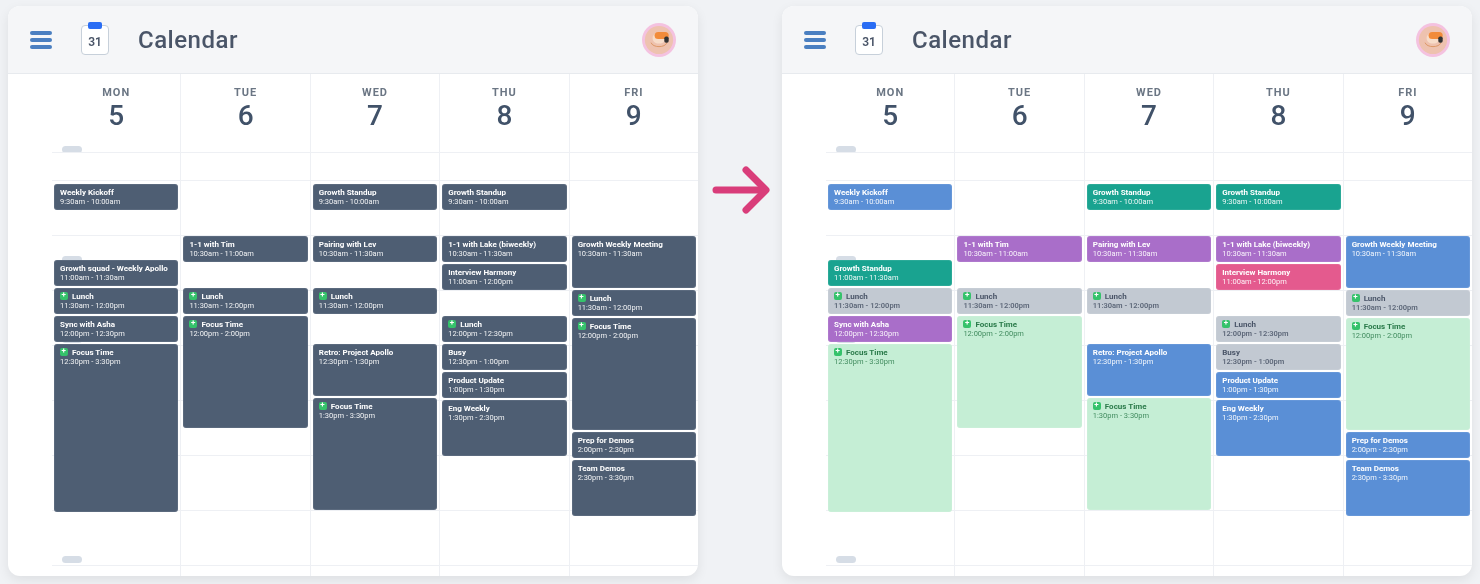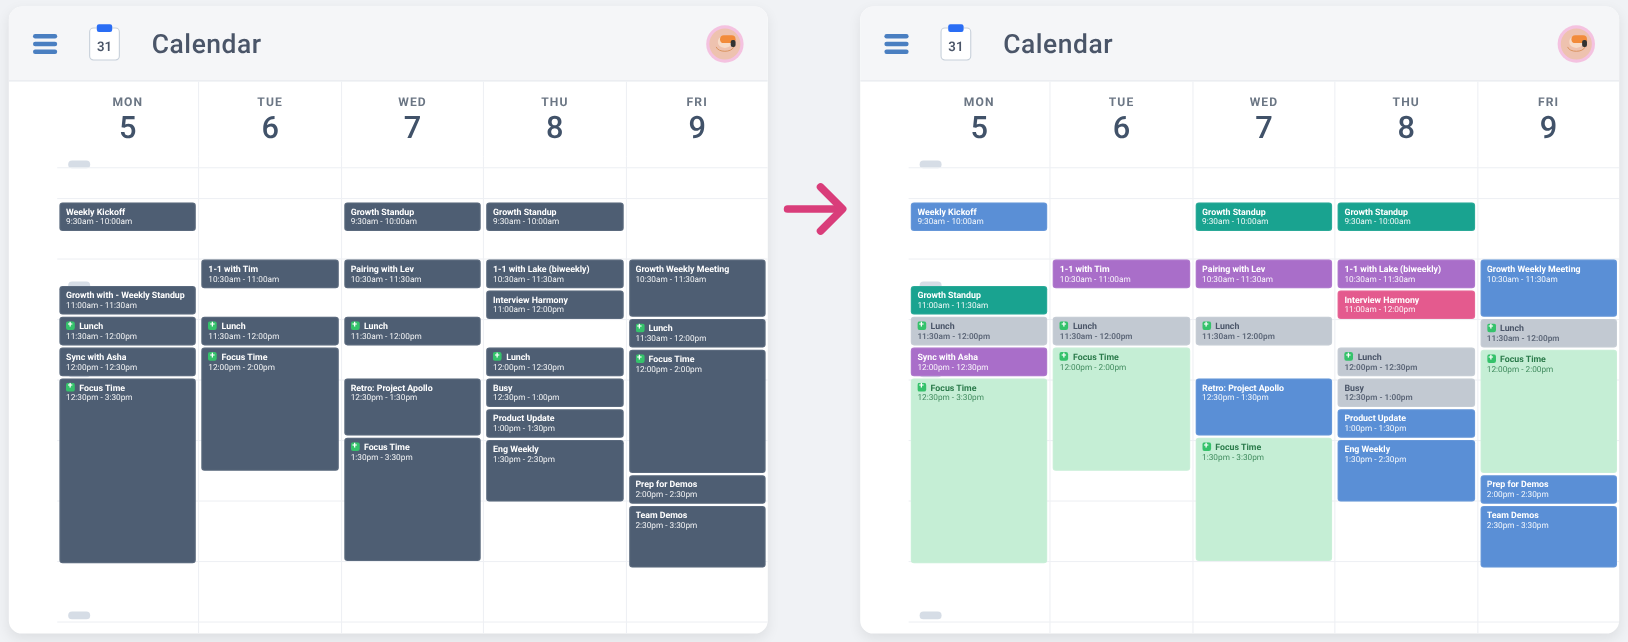--- a/index.html
+++ b/index.html
@@ -155,21 +155,21 @@
           <div class="hline" style="top: 258px;"></div>
           <div class="hline" style="top: 313px;"></div>
           <div class="hline" style="top: 368px;"></div>
           <div class="hline" style="top: 423px;"></div>
           <div class="col">
             <div class="event c-slate" style="top: 42px; height: 26px;">
               <div class="et">Weekly Kickoff</div>
               <div class="etm">9:30am - 10:00am</div>
             </div>
             <div class="event c-slate" style="top: 118px; height: 26px;">
-              <div class="et">Growth with - Weekly Standup</div>
+              <div class="et">Growth squad - Weekly Apollo</div>
               <div class="etm">11:00am - 11:30am</div>
             </div>
             <div class="event c-slate" style="top: 146px; height: 26px;">
               <div class="et"><span class="dot"></span>Lunch</div>
               <div class="etm">11:30am - 12:00pm</div>
             </div>
             <div class="event c-slate" style="top: 174px; height: 26px;">
               <div class="et">Sync with Asha</div>
               <div class="etm">12:00pm - 12:30pm</div>
             </div>

